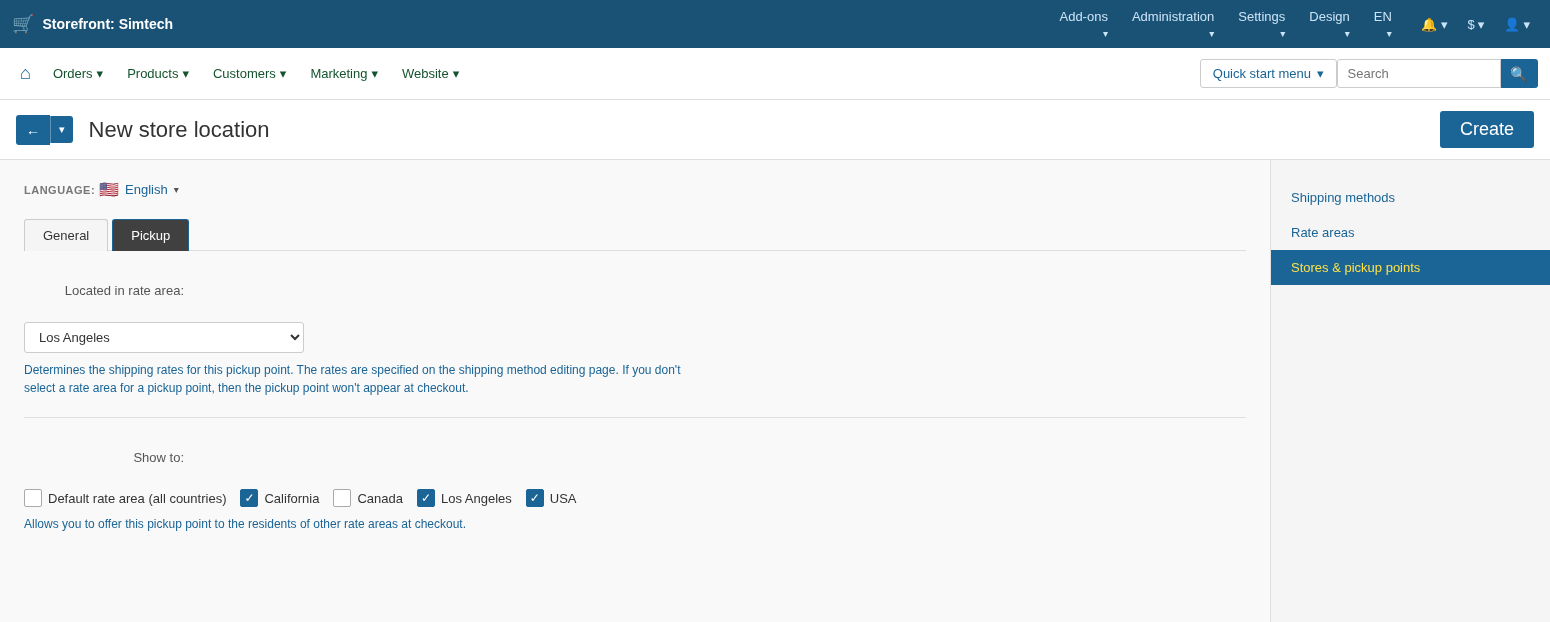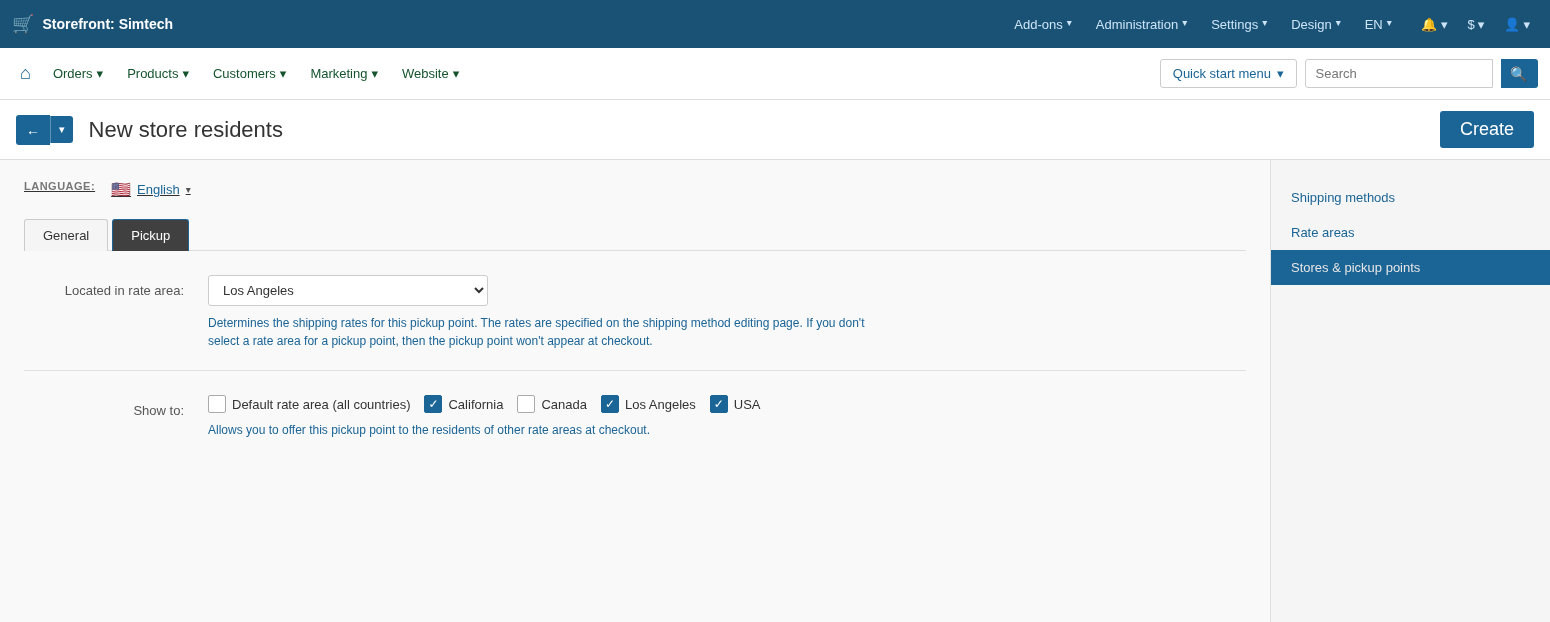--- a/index.html
+++ b/index.html
@@ -33,23 +33,24 @@
       align-items: center;
       margin-left: auto;
       gap: 4px;
     }
     .top-bar-nav-item {
       color: #cce4f7;
       font-size: 13px;
       padding: 6px 10px;
       cursor: pointer;
       display: flex;
-      align-items: flex-start;
-      gap: 4px;
-      border-radius: 3px;
+      align-items: flex-end;
+      gap: 4px;
+      border-radius: 3px;
+      flex-direction: column;
     }
     .top-bar-nav-item .arrow { font-size: 10px; }
     .top-bar-icons {
       display: flex;
       align-items: center;
       gap: 4px;
       margin-left: 8px;
     }
     .top-bar-icon-btn {
       color: #cce4f7;
@@ -84,40 +85,39 @@
       padding: 6px 10px;
       cursor: pointer;
       display: flex;
       align-items: center;
       gap: 4px;
       border-radius: 3px;
     }
     .second-bar-right {
       margin-left: auto;
       display: flex;
-      gap: 8px;
     }
     .quick-start-btn {
       background: #fff;
       border: 1px solid #ccc;
       border-radius: 3px;
       color: #1a6496;
       font-size: 13px;
       padding: 6px 12px;
       cursor: pointer;
       display: flex;
       align-items: center;
       gap: 6px;
     }
     .search-box {
       border: 1px solid #ccc;
       border-radius: 3px 0 0 3px;
       padding: 6px 10px;
       font-size: 13px;
-      width: 188px;
+      width: 164px;
       outline: none;
       color: #999;
     }
     .search-btn {
       background: #1a6496;
       border: none;
       border-radius: 0 3px 3px 0;
       color: #fff;
       padding: 6px 10px;
       cursor: pointer;
@@ -179,24 +179,23 @@
     .content-area {
       flex: 1;
       background: #f9f9f9;
       overflow-y: auto;
       padding: 20px 24px;
     }
 
     
     .language-bar {
       display: flex;
-      align-items: flex-start;
+      align-items: center;
       margin-bottom: 20px;
-      gap: 16px;
-      text-decoration: underline;
+      gap: 4px;
     }
     .language-label {
       font-size: 11px;
       color: #777;
       font-weight: bold;
       letter-spacing: 0.5px;
       text-transform: uppercase;
     }
     .language-selector {
       display: flex;
@@ -242,20 +241,21 @@
       border-top: 1px solid #e0e0e0;
       margin: 0 0 24px 0;
     }
 
     
     .form-row {
       display: flex;
       align-items: flex-start;
       margin-bottom: 20px;
       gap: 24px;
+      flex-direction: column;
     }
     .form-label {
       font-size: 13px;
       color: #555;
       min-width: 160px;
       padding-top: 8px;
       text-align: right;
     }
     .form-content {
       flex: 1;
@@ -328,21 +328,21 @@
     .sidebar-nav-item {
       display: block;
       padding: 10px 20px;
       color: #1a6496;
       font-size: 13px;
       cursor: pointer;
       text-decoration: none;
     }
     .sidebar-nav-item.active {
       background: #1a6496;
-      color: #e5e5e5;
+      color: #fde047;
     }
   </style>
 </head>
 <body>
 
 <div class="top-bar">
   <div class="top-bar-brand">
     <span class="cart-icon">🛒</span>
     <span>Storefront: Simtech</span>
   </div>
@@ -403,21 +403,21 @@
       <span>▾</span>
     </button>
     <input class="search-box" type="text" placeholder="Search" style="">
     <button class="search-btn">🔍</button>
   </div>
 </div>
 
 <div class="page-header">
   <button class="back-btn">←</button>
   <button class="dropdown-btn">▾</button>
-  <h1>New store residents</h1>
+  <h1>New store location</h1>
   <button class="create-btn">Create</button>
 </div>
 
 <div class="main-layout">
 
   <div class="content-area">
 
     <div class="language-bar">
       <span class="language-label">LANGUAGE:</span>
       <div class="language-selector">

